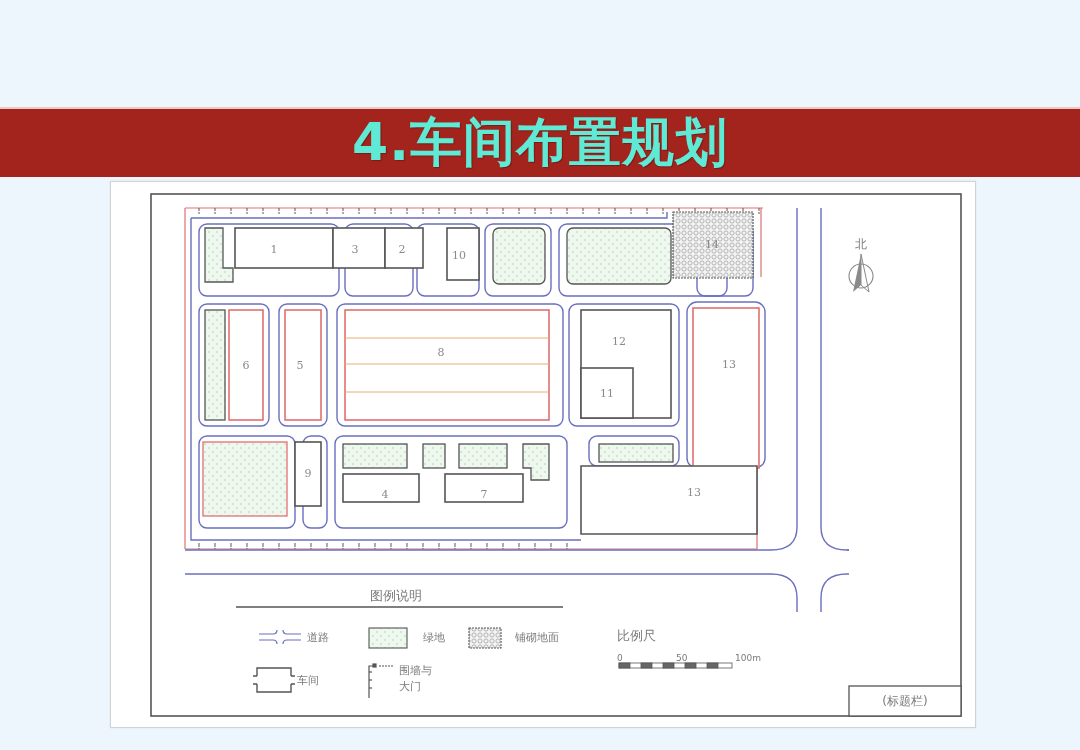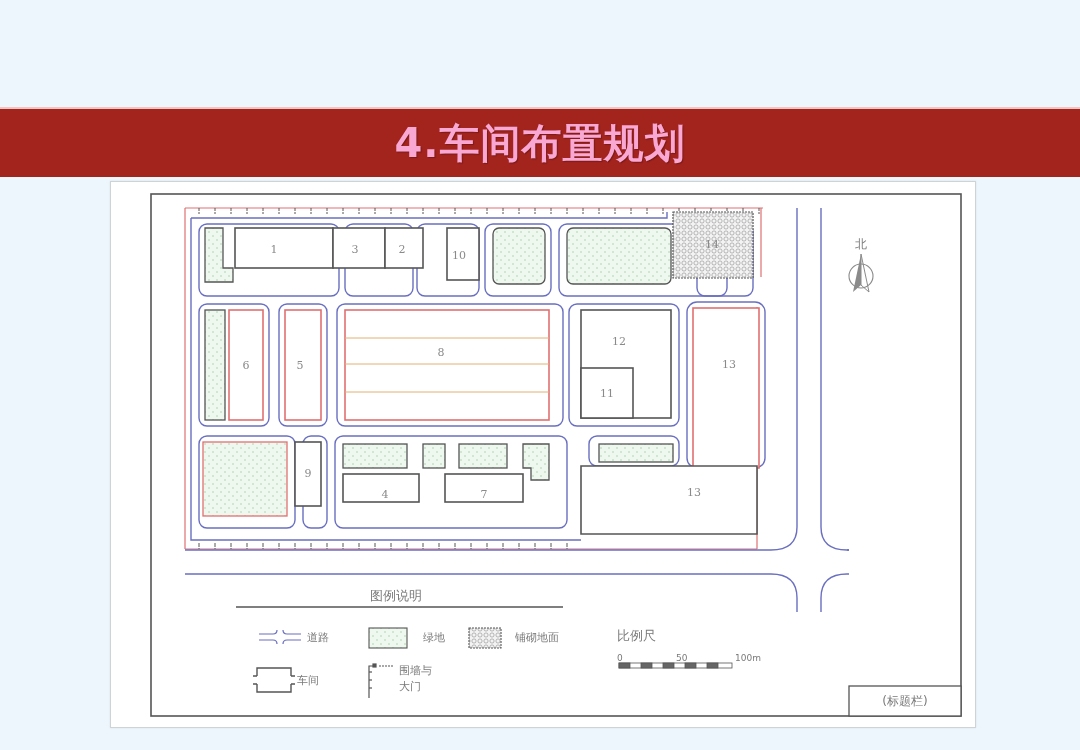--- a/index.html
+++ b/index.html
@@ -9,21 +9,21 @@
     font-family: "DejaVu Sans", "Liberation Sans", sans-serif;
     position: relative;
   }
   .title-bar {
     position: absolute; left: 0; top: 107px; width: 1080px; height: 68px;
     background: #a3231d;
     border-top: 2px solid #f1c6c2;
     display: flex; align-items: center; justify-content: center;
   }
   .title-text {
-    color: #f9a8d4; font-size: 40px; font-weight: bold; letter-spacing: 1px;
+    color: #5eead4; font-size: 52px; font-weight: bold; letter-spacing: 1px;
     text-shadow: 1px 1px 1px rgba(0,0,0,0.25);
   }
   .paper {
     position: absolute; left: 110px; top: 181px; width: 864px; height: 545px;
     background: #ffffff; border: 1px solid #cfd3d6;
     box-shadow: 0 0 2px rgba(0,0,0,0.08);
   }
   svg.plan { position: absolute; left: 0; top: 0; }
   .lbl { font-family: "DejaVu Serif", "Liberation Serif", serif; fill: #8a8a8a; font-size: 11px; text-anchor: middle; }
   .legend-txt { font-family: "DejaVu Sans", "Liberation Sans", sans-serif; fill: #7a7a7a; font-size: 11px; }

